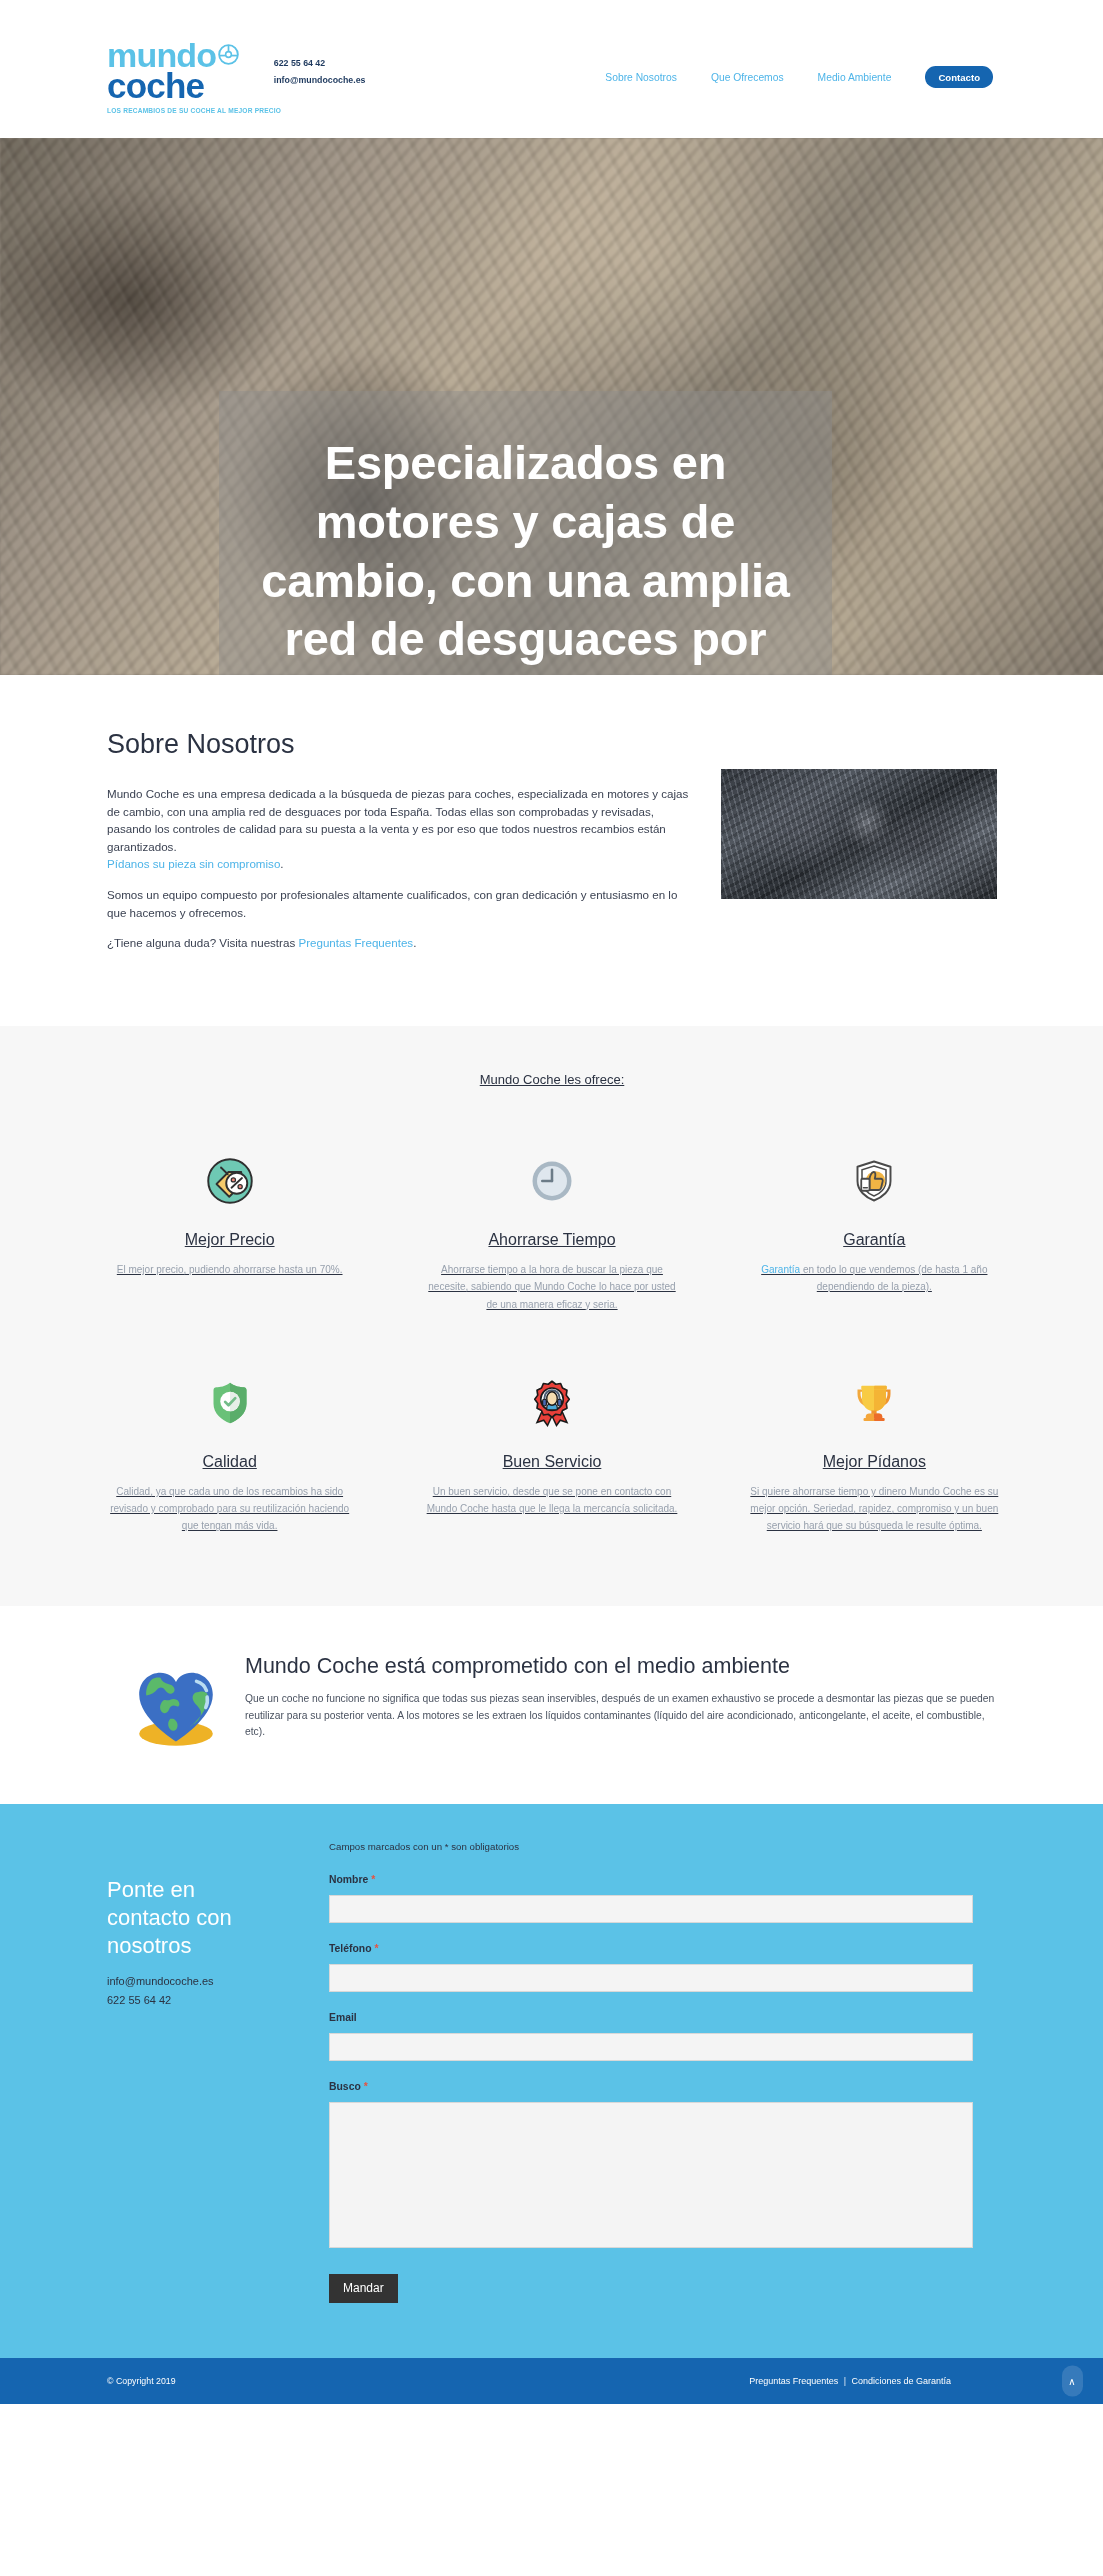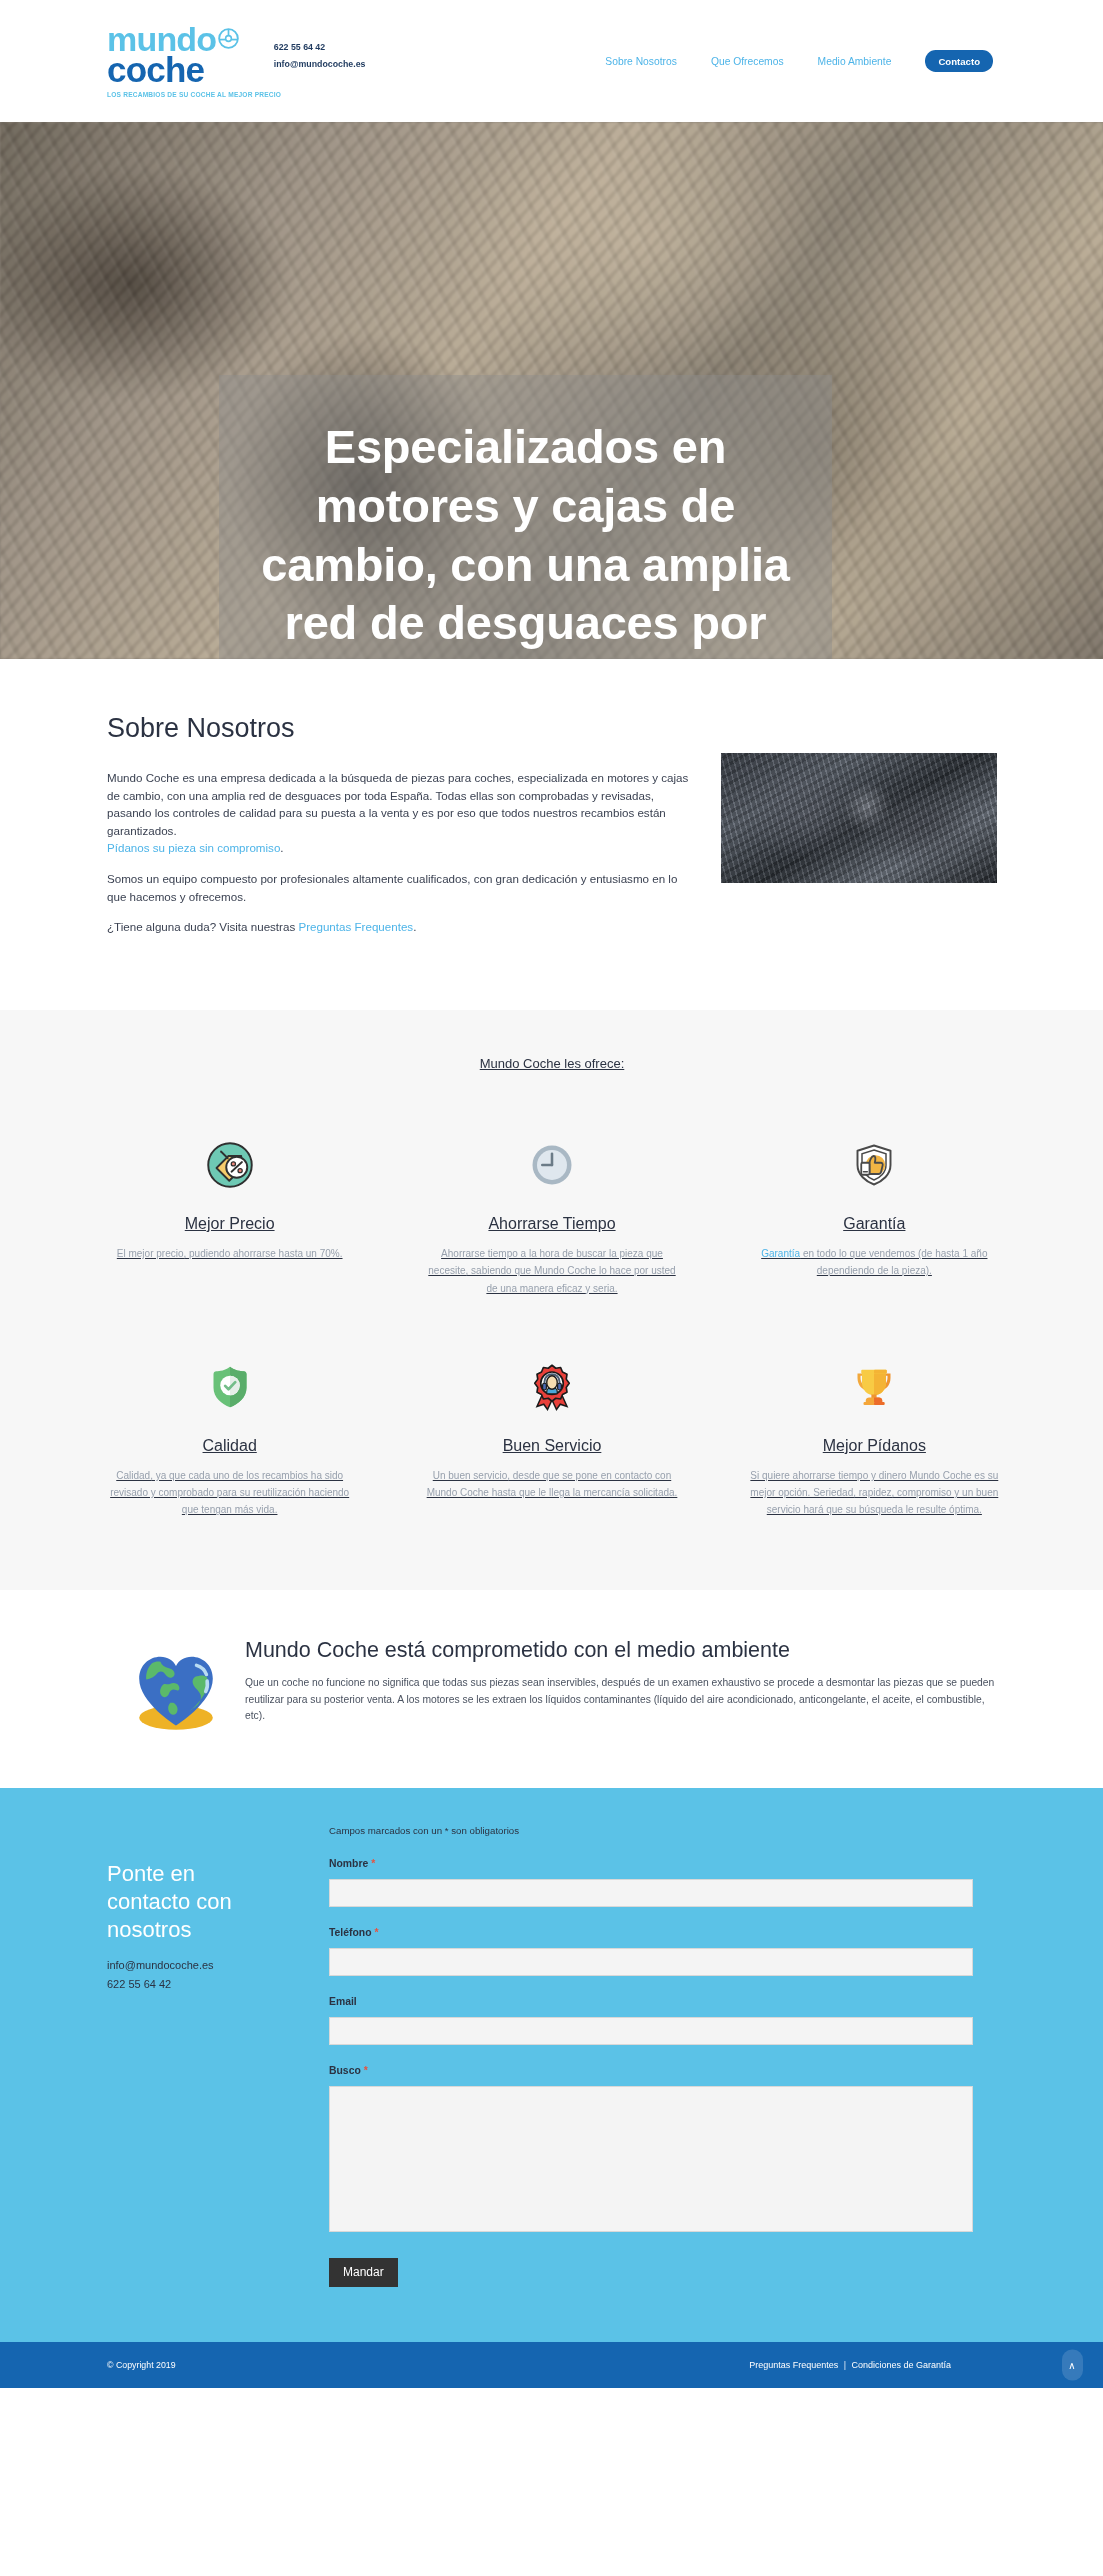--- a/index.html
+++ b/index.html
@@ -12,20 +12,21 @@
   }
   .page { width: 1104px; position: relative; overflow: hidden; }
 
   
   .header {
     height: 122px;
     background: #ffffff;
     display: flex;
     align-items: center;
     padding: 0 0 0 107px;
+    margin-top: 16px;
   }
   .logo-block { display: flex; align-items: center; gap: 10.7px; }
   .logo-mark { position: relative; width: 153px; }
   .logo-mundo {
     font-size: 34px;
     font-weight: 700;
     color: #5bc2e7;
     letter-spacing: -0.8px;
     line-height: 0.92;
     display: flex;

